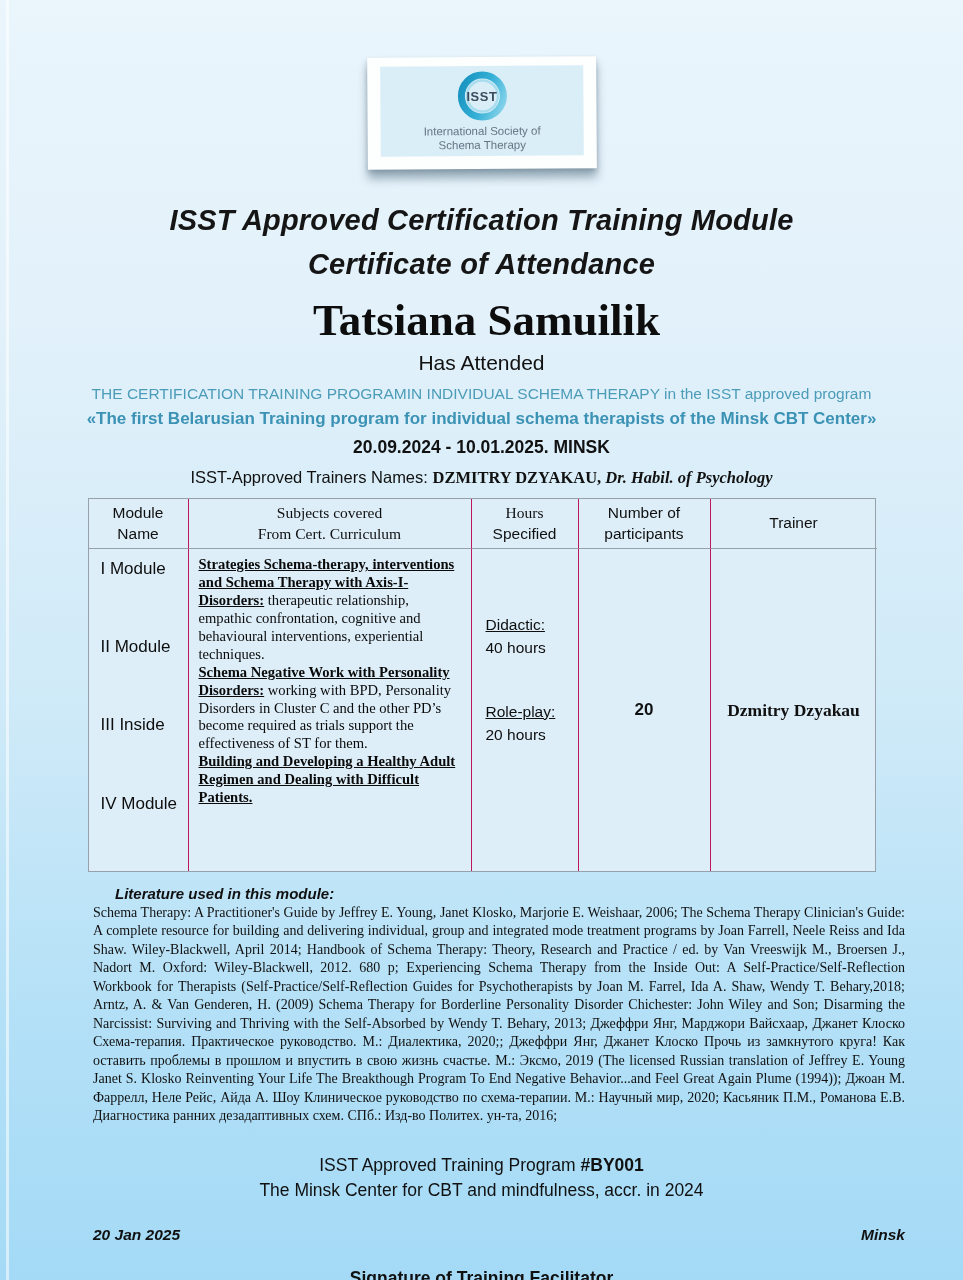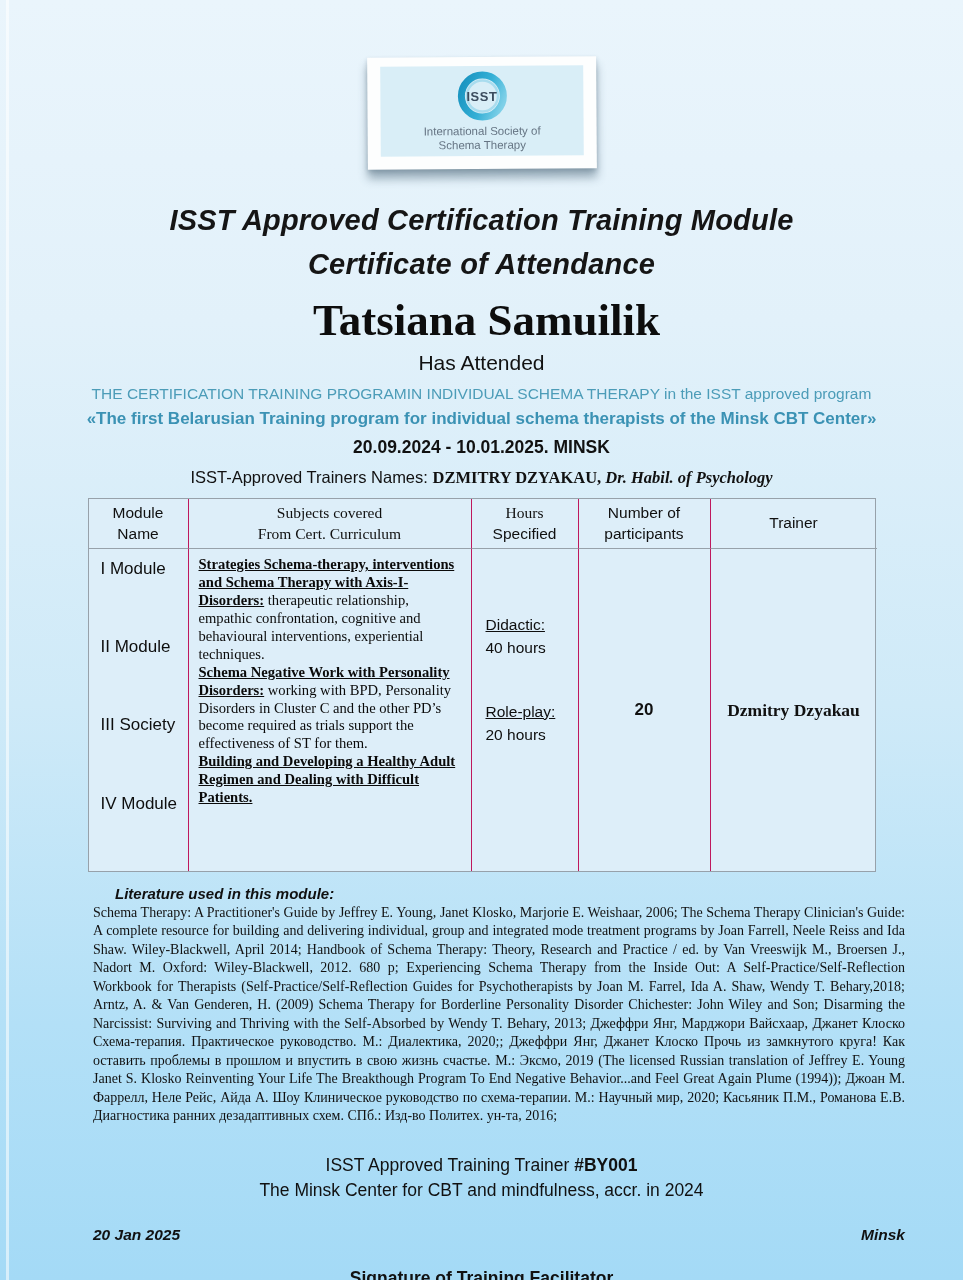--- a/index.html
+++ b/index.html
@@ -135,21 +135,21 @@
       <span>Number of</span>
       <span>participants</span>
     </div>
     <div class="th">
       <span>Trainer</span>
     </div>
 
     <div class="cell module-col">
       <span style="top:10px">I Module</span>
       <span style="top:88px">II Module</span>
-      <span style="top:166px">III Society</span>
+      <span style="top:166px">III Inside</span>
       <span style="top:245px">IV Module</span>
     </div>
 
     <div class="cell subjects-col">
       <p><span class="subj-h">Strategies Schema-therapy, interventions and Schema Therapy with Axis-I-Disorders:</span><span> therapeutic relationship, empathic confrontation, cognitive and behavioural interventions, experiential techniques.</span></p>
       <p><span class="subj-h">Schema Negative Work with Personality Disorders:</span><span> working with BPD, Personality Disorders in Cluster C and the other PD’s become required as trials support the effectiveness of ST for them.</span></p>
       <p><span class="subj-h">Building and Developing a Healthy Adult Regimen and Dealing with Difficult Patients.</span><span></span></p>
     </div>
 
     <div class="cell hours-col">
@@ -164,21 +164,21 @@
     </div>
 
     <div class="cell center-cell participants-col">20</div>
     <div class="cell center-cell trainer-col">Dzmitry Dzyakau</div>
   </div>
 
   <div class="lit-heading">Literature used in this module:</div>
   <div class="lit-text">Schema Therapy: A Practitioner's Guide by Jeffrey E. Young, Janet Klosko, Marjorie E. Weishaar, 2006; The Schema Therapy Clinician's Guide: A complete resource for building and delivering individual, group and integrated mode treatment programs by Joan Farrell, Neele Reiss and Ida Shaw. Wiley-Blackwell, April 2014; Handbook of Schema Therapy: Theory, Research and Practice / ed. by Van Vreeswijk M., Broersen J., Nadort M. Oxford: Wiley-Blackwell, 2012. 680 p; Experiencing Schema Therapy from the Inside Out: A Self-Practice/Self-Reflection Workbook for Therapists (Self-Practice/Self-Reflection Guides for Psychotherapists by Joan M. Farrel, Ida A. Shaw, Wendy T. Behary,2018; Arntz, A. &amp; Van Genderen, H. (2009) Schema Therapy for Borderline Personality Disorder Chichester: John Wiley and Son; Disarming the Narcissist: Surviving and Thriving with the Self-Absorbed by Wendy T. Behary, 2013; Джеффри Янг, Марджори Вайсхаар, Джанет Клоско Схема-терапия. Практическое руководство. М.: Диалектика, 2020;; Джеффри Янг, Джанет Клоско Прочь из замкнутого круга! Как оставить проблемы в прошлом и впустить в свою жизнь счастье. М.: Эксмо, 2019 (The licensed Russian translation of Jeffrey E. Young Janet S. Klosko Reinventing Your Life The Breakthough Program To End Negative Behavior...and Feel Great Again Plume (1994)); Джоан М. Фаррелл, Неле Рейс, Айда А. Шоу Клиническое руководство по схема-терапии. М.: Научный мир, 2020; Касьяник П.М., Романова Е.В. Диагностика ранних дезадаптивных схем. СПб.: Изд-во Политех. ун-та, 2016;</div>
 
   <div class="footer-program">
-    <span>ISST Approved Training Trainer </span><span class="prog-num">#BY001</span>
+    <span>ISST Approved Training Program </span><span class="prog-num">#BY001</span>
   </div>
   <div class="footer-center">The Minsk Center for CBT and mindfulness, accr. in 2024</div>
 
   <div class="date-row">
     <span>20 Jan 2025</span>
     <span>Minsk</span>
   </div>
 
   <div class="sig-label">Signature of Training Facilitator</div>
 

